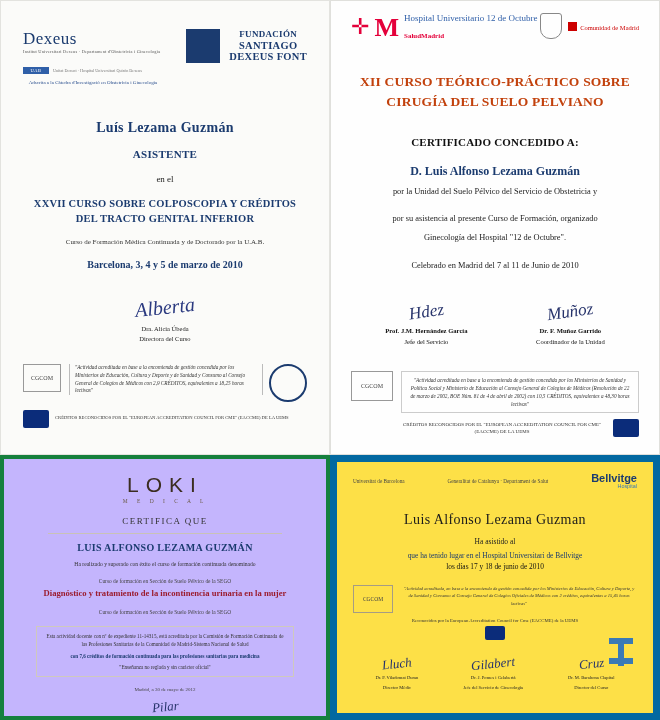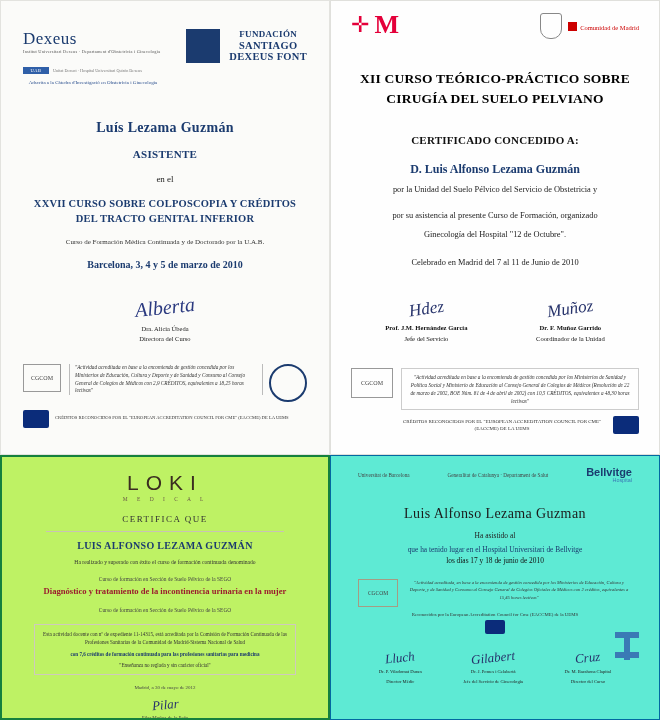--- a/index.html
+++ b/index.html
@@ -54,52 +54,52 @@
   .c2 .hdr{display:flex;justify-content:space-between;align-items:flex-start;}
   .c2 .h12{display:flex;align-items:center;gap:5px;}
   .c2 .hcross{font-size:22px;color:#e4003a;line-height:1;}
   .c2 .hM{font-size:26px;color:#e4003a;font-weight:bold;line-height:.9;}
   .c2 .hname{font-size:9px;color:#2f5fa8;line-height:1.2;}
   .c2 .hsalud{font-size:7px;color:#e4003a;font-weight:bold;}
   .c2 .hright{display:flex;align-items:center;gap:6px;}
   .c2 .shield{width:20px;height:24px;border:1px solid #888;border-radius:3px 3px 10px 10px;}
   .c2 .cmad{font-size:6.5px;color:#c00;}
   .c2 .cmadbar{width:9px;height:9px;background:#c00;display:inline-block;margin-right:3px;vertical-align:-1px;}
-  .c2 .title{color:#000000;text-align:center;font-size:13.5px;font-weight:bold;line-height:1.5;margin-top:30px;letter-spacing:.2px;}
+  .c2 .title{color:#c2410c;text-align:center;font-size:13.5px;font-weight:bold;line-height:1.5;margin-top:30px;letter-spacing:.2px;}
   .c2 .conc{text-align:center;font-size:11px;font-weight:bold;color:#111;margin-top:24px;letter-spacing:.2px;}
   .c2 .pname{text-align:center;font-size:12px;font-weight:bold;color:#1b3b6f;margin-top:16px;}
   .c2 .p{text-align:center;font-size:8.4px;color:#222;margin-top:13px;line-height:1.6;}
   .c2 .sigs{display:flex;justify-content:space-around;margin-top:30px;text-align:center;}
   .c2 .sg .scr{font-size:17px;color:#27336b;font-style:italic;transform:rotate(-8deg);display:inline-block;}
   .c2 .sg .st{font-size:6.6px;color:#111;margin-top:4px;line-height:1.5;font-weight:bold;}
   .c2 .foot{display:flex;gap:6px;margin-top:24px;align-items:flex-start;}
   .c2 .fbox{flex:1;border:1px solid #ccc;padding:4px 6px;font-size:5.2px;color:#333;line-height:1.55;font-style:italic;text-align:center;}
   .c2 .cg2{width:44px;text-align:center;font-size:5.5px;color:#444;}
   .c2 .cg2 .sq{width:40px;height:28px;border:1px solid #999;display:flex;align-items:center;justify-content:center;font-size:6px;}
   .c2 .foot2{display:flex;gap:8px;align-items:center;margin-top:6px;padding-left:48px;}
   .c2 .f2t{font-size:5px;color:#333;line-height:1.5;text-align:center;flex:1;}
 
   
-  .c3{background:#bef264;border:2px solid #15803d;padding:10px 18px;}
+  .c3{background:#c4b5fd;border:4px solid #15803d;padding:10px 18px;}
   .c3 .loki{text-align:center;margin-top:4px;}
   .c3 .lokiword{font-size:21px;letter-spacing:7px;color:#3b2d20;font-family:"Liberation Sans",sans-serif;}
   .c3 .lokisub{font-size:5.5px;letter-spacing:4px;color:#6b5a46;margin-top:1px;}
   .c3 .cert-que{text-align:center;font-size:9px;color:#333;letter-spacing:1.5px;margin-top:12px;}
   .c3 .hr{height:1px;background:#c9c2b6;margin:7px 26px;}
   .c3 .nm{text-align:center;color:#1b3b6f;font-size:10px;font-weight:bold;letter-spacing:.3px;margin-top:8px;}
   .c3 .t{text-align:center;font-size:5.6px;color:#333;margin-top:7px;line-height:1.6;}
   .c3 .cu{text-align:center;font-size:5.4px;color:#444;margin-top:9px;}
   .c3 .cut{text-align:center;color:#9b1c2e;font-size:8.6px;font-weight:bold;line-height:1.5;margin-top:3px;}
   .c3 .box{border:1px solid #cfc9bd;margin:11px 14px 0;padding:5px 8px;font-size:5.1px;color:#333;text-align:center;line-height:1.65;}
   .c3 .dat{text-align:center;font-size:5px;color:#444;margin-top:9px;line-height:1.6;}
   .c3 .sg3{text-align:center;margin-top:3px;}
   .c3 .sg3 .scr{font-size:13px;color:#27336b;font-style:italic;transform:rotate(-5deg);display:inline-block;}
 
   
-  .c4{background:#5eead4;border:1px solid #0369a1;padding:10px 27px;}
+  .c4{background:#fde047;border:7px solid #0369a1;padding:10px 16px;}
   .c4 .hdr4{display:flex;justify-content:space-between;align-items:center;font-size:5.2px;color:#444;}
   .c4 .ub{text-align:center;line-height:1.3;}
   .c4 .gen{text-align:center;line-height:1.3;}
   .c4 .bell{font-family:"Liberation Sans",sans-serif;font-size:11px;color:#1b3b6f;font-weight:bold;text-align:right;line-height:1.1;}
   .c4 .bellsub{font-size:5.4px;color:#3a7ab5;font-weight:normal;}
   .c4 .nm4{text-align:center;font-size:14px;color:#1b1b1b;margin-top:22px;letter-spacing:.4px;}
   .c4 .ha{text-align:center;font-size:7.5px;color:#222;margin-top:9px;}
   .c4 .ct4{text-align:center;color:#9b1c2e;font-size:10.5px;font-weight:bold;margin-top:5px;}
   .c4 .lu{text-align:center;font-size:7.4px;color:#1b3b6f;margin-top:4px;line-height:1.6;}
   .c4 .lu2{text-align:center;font-size:7.4px;color:#111;}
@@ -167,20 +167,24 @@
       <div class="euflag"></div>
       <div class="eutxt">CRÉDITOS RECONOCIDOS POR EL "EUROPEAN ACCREDITATION COUNCIL FOR CME" (EACCME) DE LA UEMS</div>
     </div>
   </div>
 
   <div class="cert c2">
     <div class="hdr">
       <div class="h12">
         <span class="hcross">✛</span>
         <span class="hM">M</span>
+        <span>
+          <span class="hname" style="display:block;">Hospital Universitario 12 de Octubre</span>
+          <span class="hsalud">SaludMadrid</span>
+        </span>
       </div>
       <div class="hright">
         <span class="shield"></span>
         <span class="cmad"><span class="cmadbar"></span><span>Comunidad de Madrid</span></span>
       </div>
     </div>
 
     <div class="title">XII CURSO TEÓRICO-PRÁCTICO SOBRE CIRUGÍA DEL SUELO PELVIANO</div>
     <div class="conc">CERTIFICADO CONCEDIDO A:</div>
     <div class="pname">D. Luis Alfonso Lezama Guzmán</div>

